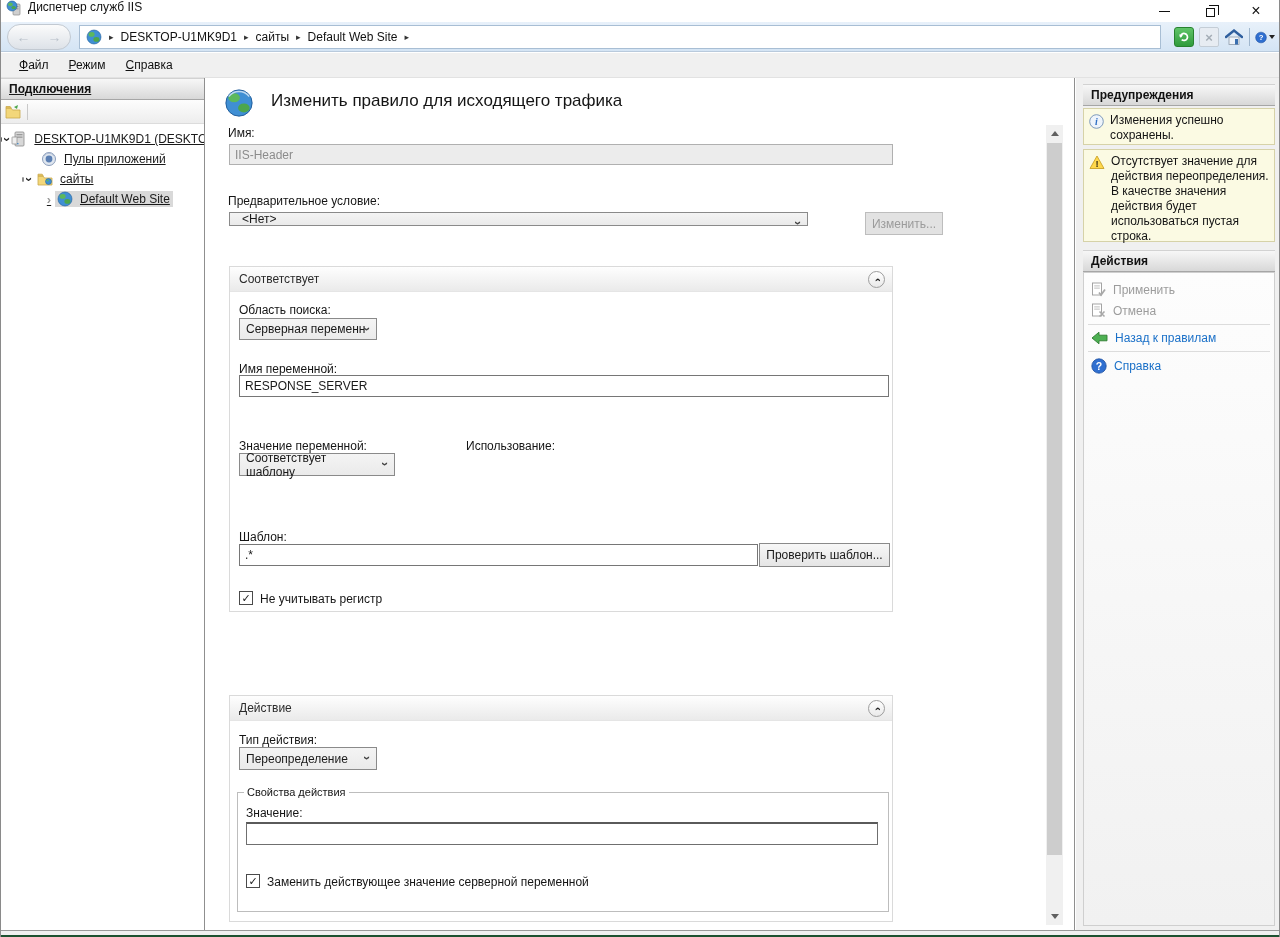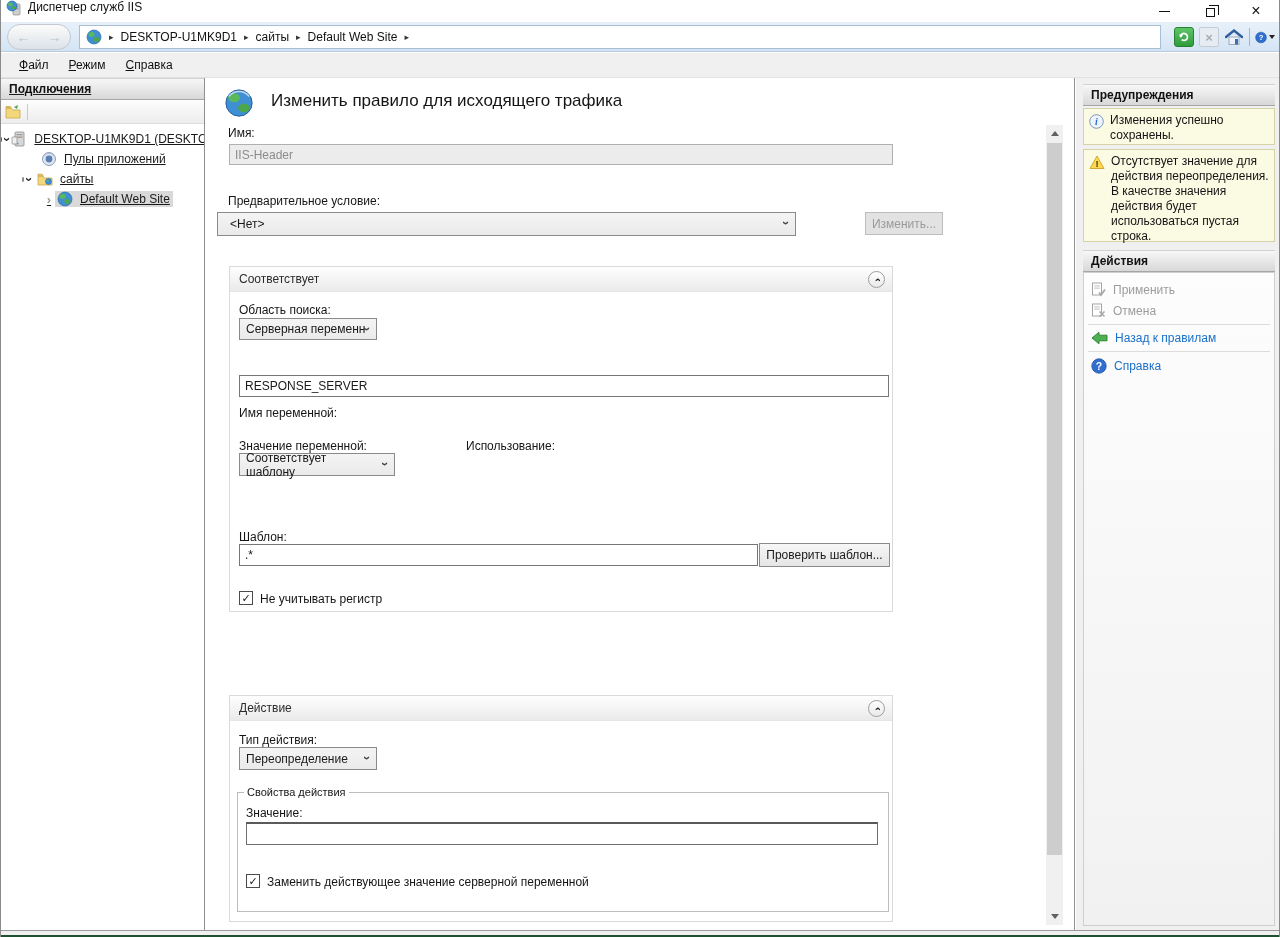--- a/index.html
+++ b/index.html
@@ -240,39 +240,39 @@
     <ellipse cx="5.4" cy="5.2" rx="3.1" ry="2.4" fill="#5cb85c"></ellipse>
     <ellipse cx="10.6" cy="10.6" rx="3.1" ry="2.4" fill="#4ca64c"></ellipse>
     <path d="M2.5 4.5 a7 7 0 0 1 11 0" stroke="#bcd8f0" stroke-width="0.8" fill="none"></path>
   </svg>
   <h1 class="page-title" style="font-weight:normal;">Изменить правило для исходящего трафика</h1>
 
   <label class="flabel" style="left:22px; top:48px;">Имя:</label>
   <input class="inp" style="left: 23px; top: 66px; width: 664px; height: 21px;" disabled="" value="IIS-Header">
 
   <label class="flabel" style="left:22px; top:116px;">Предварительное условие:</label>
-  <div class="combo" style="left:11px; top:134px; width:579px; height:24px;padding-left:12px;">
+  <div class="combo" style="left:23px; top:134px; width:579px; height:14px;padding-left:12px;">
     <span>&lt;Нет&gt;</span>
     <span class="arrow">›</span>
   </div>
   <div class="btn disabled" style="left:611px; top:134px; width:78px; height:23px;">Изменить...</div>
 
   <div class="sec" style="left:23px; top:188px; width:664px; height:346px;">
     <div class="sec-head">
       <span>Соответствует</span>
       <span class="sec-btn">
           <span class="g">›</span>
         </span>
     </div>
     <label class="flabel" style="left:9px; top:36px;">Область поиска:</label>
     <div class="combo" style="left:9px; top:51px; width:138px; height:22px; overflow:hidden; white-space:nowrap;">
       <span>Серверная переменн</span>
       <span class="arrow">›</span>
     </div>
-    <label class="flabel" style="left:9px; top:95px;margin-top:44px;">Имя переменной:</label>
+    <label class="flabel" style="left:9px; top:95px;">Имя переменной:</label>
     <input class="inp" style="left: 9px; top: 108px; width: 650px; height: 22px;" value="RESPONSE_SERVER">
     <label class="flabel" style="left:9px; top:172px;">Значение переменной:</label>
     <label class="flabel" style="left:236px; top:172px;">Использование:</label>
     <div class="combo" style="left:9px; top:186px; width:156px; height:23px;">
       <span>Соответствует шаблону</span>
       <span class="arrow">›</span>
     </div>
     <label class="flabel" style="left:9px; top:263px;">Шаблон:</label>
     <input class="inp" style="left: 9px; top: 277px; width: 519px; height: 22px;" value=".*">
     <div class="btn" style="left:529px; top:276px; width:131px; height:24px;">Проверить шаблон...</div>

